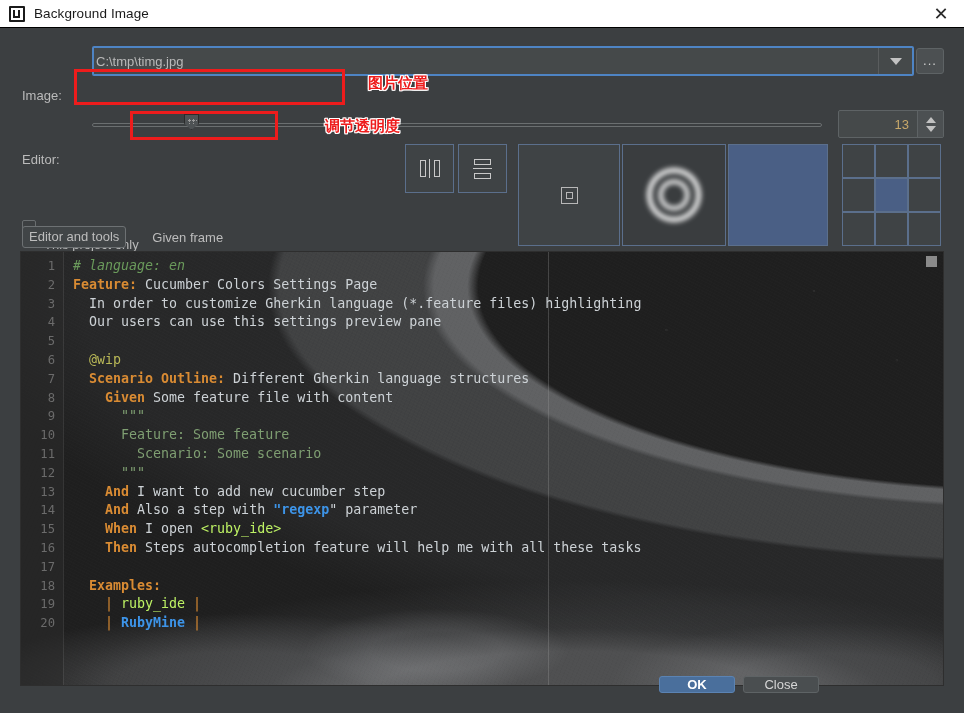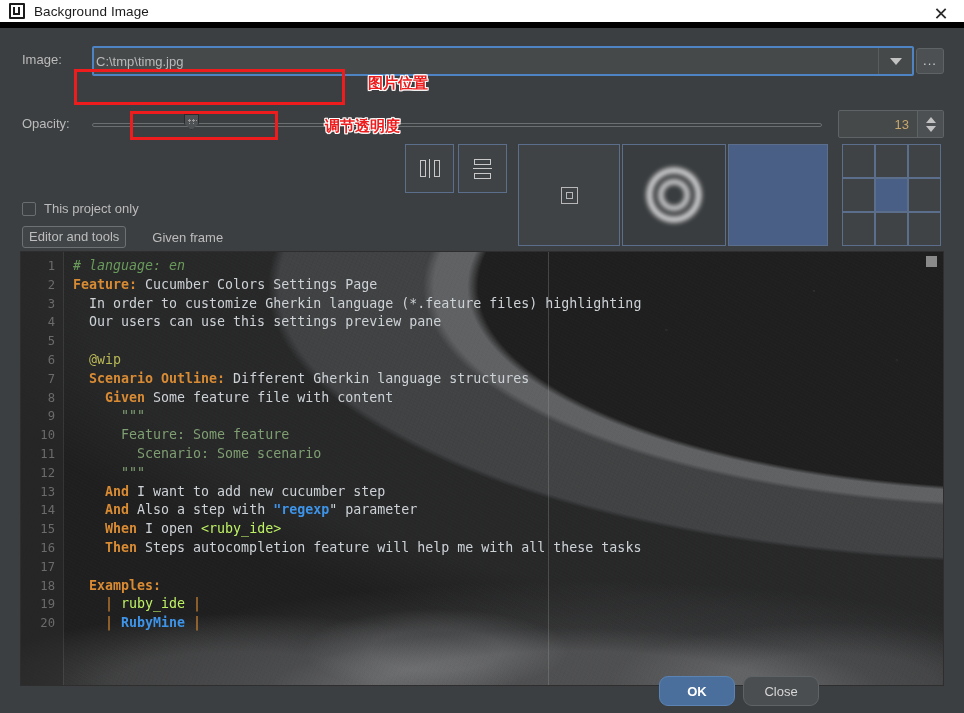--- a/index.html
+++ b/index.html
@@ -10,21 +10,21 @@
     overflow: hidden;
     font-family: "Liberation Sans", sans-serif;
   }
   body { background: #3c3f41; }
 
   
   #titlebar {
     position: absolute; left: 0; top: 0; width: 964px; height: 28px;
     background: #ffffff;
     display: flex; align-items: center;
-    border-bottom: 6px solid #000000;
+    border-bottom: 1px solid #000000;
   }
   #app-icon {
     width: 16px; height: 16px; margin-left: 9px; margin-right: 9px;
     position: relative; flex: none;
   }
   #app-icon .ij-box {
     position: absolute; left: 0; top: 0; width: 16px; height: 16px;
     border: 2px solid #1b1b1b; border-radius: 1px; background: #ffffff;
   }
   #app-icon .ij-i {
@@ -45,21 +45,21 @@
     font-size: 18px; color: #2b2b2b; cursor: default;
   }
 
   
   #dialog {
     position: absolute; left: 0; top: 28px; width: 964px; height: 685px;
     background: #3c3f41;
   }
 
   .lbl {
-    color: #bbbbbb; font-size: 13px;
+    color: #bbbbbb; font-size: 13px; margin-top: 36px;
   }
 
   
   #row-image { position: absolute; left: 0; top: 18px; width: 964px; height: 30px; }
   #image-label { position: absolute; left: 22px; top: 6px; }
   #image-combo {
     position: absolute; left: 92px; top: 0px; width: 822px; height: 30px;
     background: #45494a; border: 2px solid #4e84c4; border-radius: 2px;
     display: flex; align-items: center;
   }
@@ -271,21 +271,21 @@
   .k-text    { color: #cdd2d6; }
   .k-green   { color: #7f9f72; }
   .k-yellow  { color: #b9b857; }
   .k-blue    { color: #3d94e8; font-weight: bold; }
   .k-purple  { color: #bef264; }
   .k-pipe    { color: #d98b33; }
 
   
   #footer { position: absolute; left: 0; top: 648px; width: 964px; height: 37px; }
   .btn {
-    position: absolute; top: 0; height: 30px; border-radius: 9px;
+    position: absolute; top: 0; height: 17px; border-radius: 3px;
     display: flex; align-items: center; justify-content: center;
     font-size: 13px; color: #d6d6d6;
   }
   #btn-ok {
     left: 659px; width: 76px; background: #4a6f9c; border: 1px solid #5b83b3;
     color: #ffffff; font-weight: bold;
   }
   #btn-cancel { left: 743px; width: 76px; background: #4a4e50; border: 1px solid #5e6365; }
   #btn-clear  { left: 827px; width: 122px; background: #4a4e50; border: 1px solid #5e6365; }
 
@@ -327,21 +327,21 @@
     <div id="image-combo">
       <input id="image-input" type="text" value="C:\tmp\timg.jpg" style="">
       <span id="image-dropdown">
         <span class="caret-down"></span>
       </span>
     </div>
     <div id="browse-btn">...</div>
   </div>
 
   <div id="row-opacity">
-    <span id="opacity-label" class="lbl">Opacity:</span>
+    <span id="opacity-label" class="lbl">Editor:</span>
     <div id="slider-track-wrap">
       <div id="slider-track"></div>
       <div id="slider-thumb">
           <span class="grip"></span>
         </div>
     </div>
     <div id="opacity-spinner">
       <span id="opacity-value">13</span>
       <span id="opacity-steppers">
         <span class="step-up"></span>

